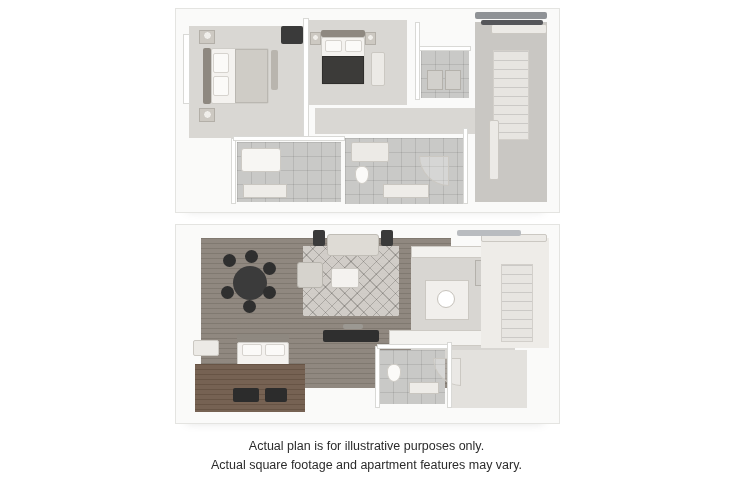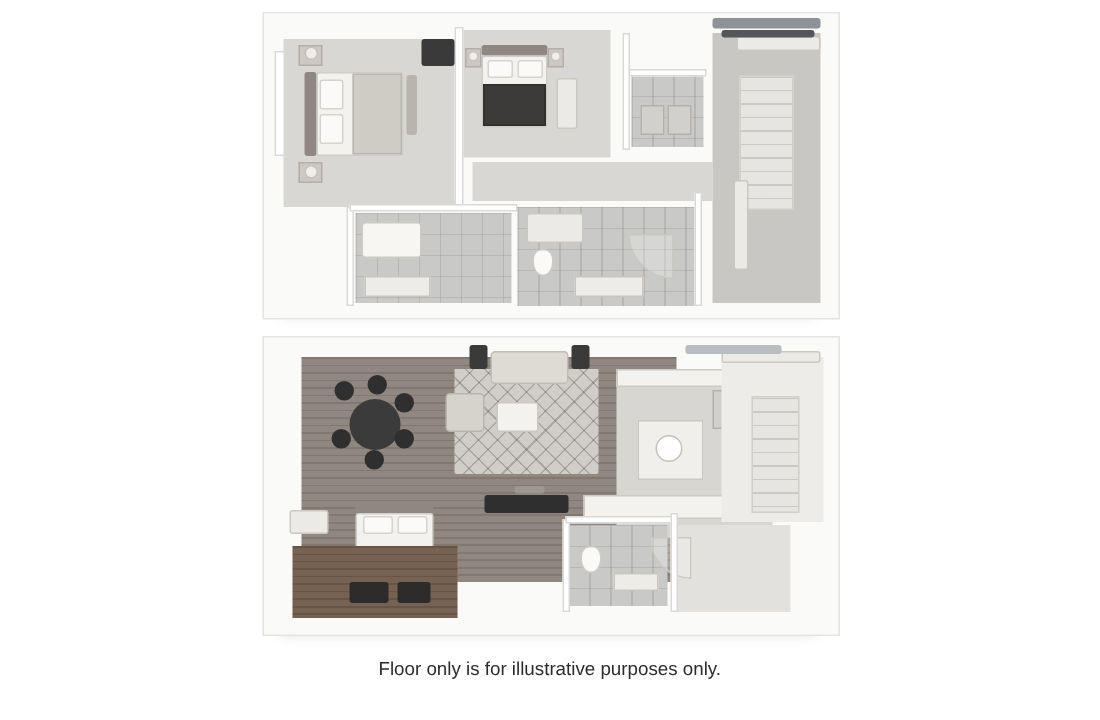--- a/index.html
+++ b/index.html
@@ -328,15 +328,16 @@
 
       <div class="room" style="left:306px; top:14px; width:68px; height:110px; background:#eeece8;"></div>
       <div class="fx stair-run" style="left:326px; top:40px; width:32px; height:78px;"></div>
       <div class="fx light-block" style="left:306px; top:10px; width:66px; height:8px;"></div>
 
       <div class="fx" style="left:282px; top:6px; width:64px; height:6px; background:#b9bcc0; border-radius:2px;"></div>
     </div>
 
   </div>
 
-  <div class="caption caption-line1">Floor only is for illustrative purposes only.</div>
+  <div class="caption caption-line1">Actual plan is for illustrative purposes only.</div>
+  <div class="caption caption-line2">Actual square footage and apartment features may vary.</div>
 
 </div>
 
 </body></html>

